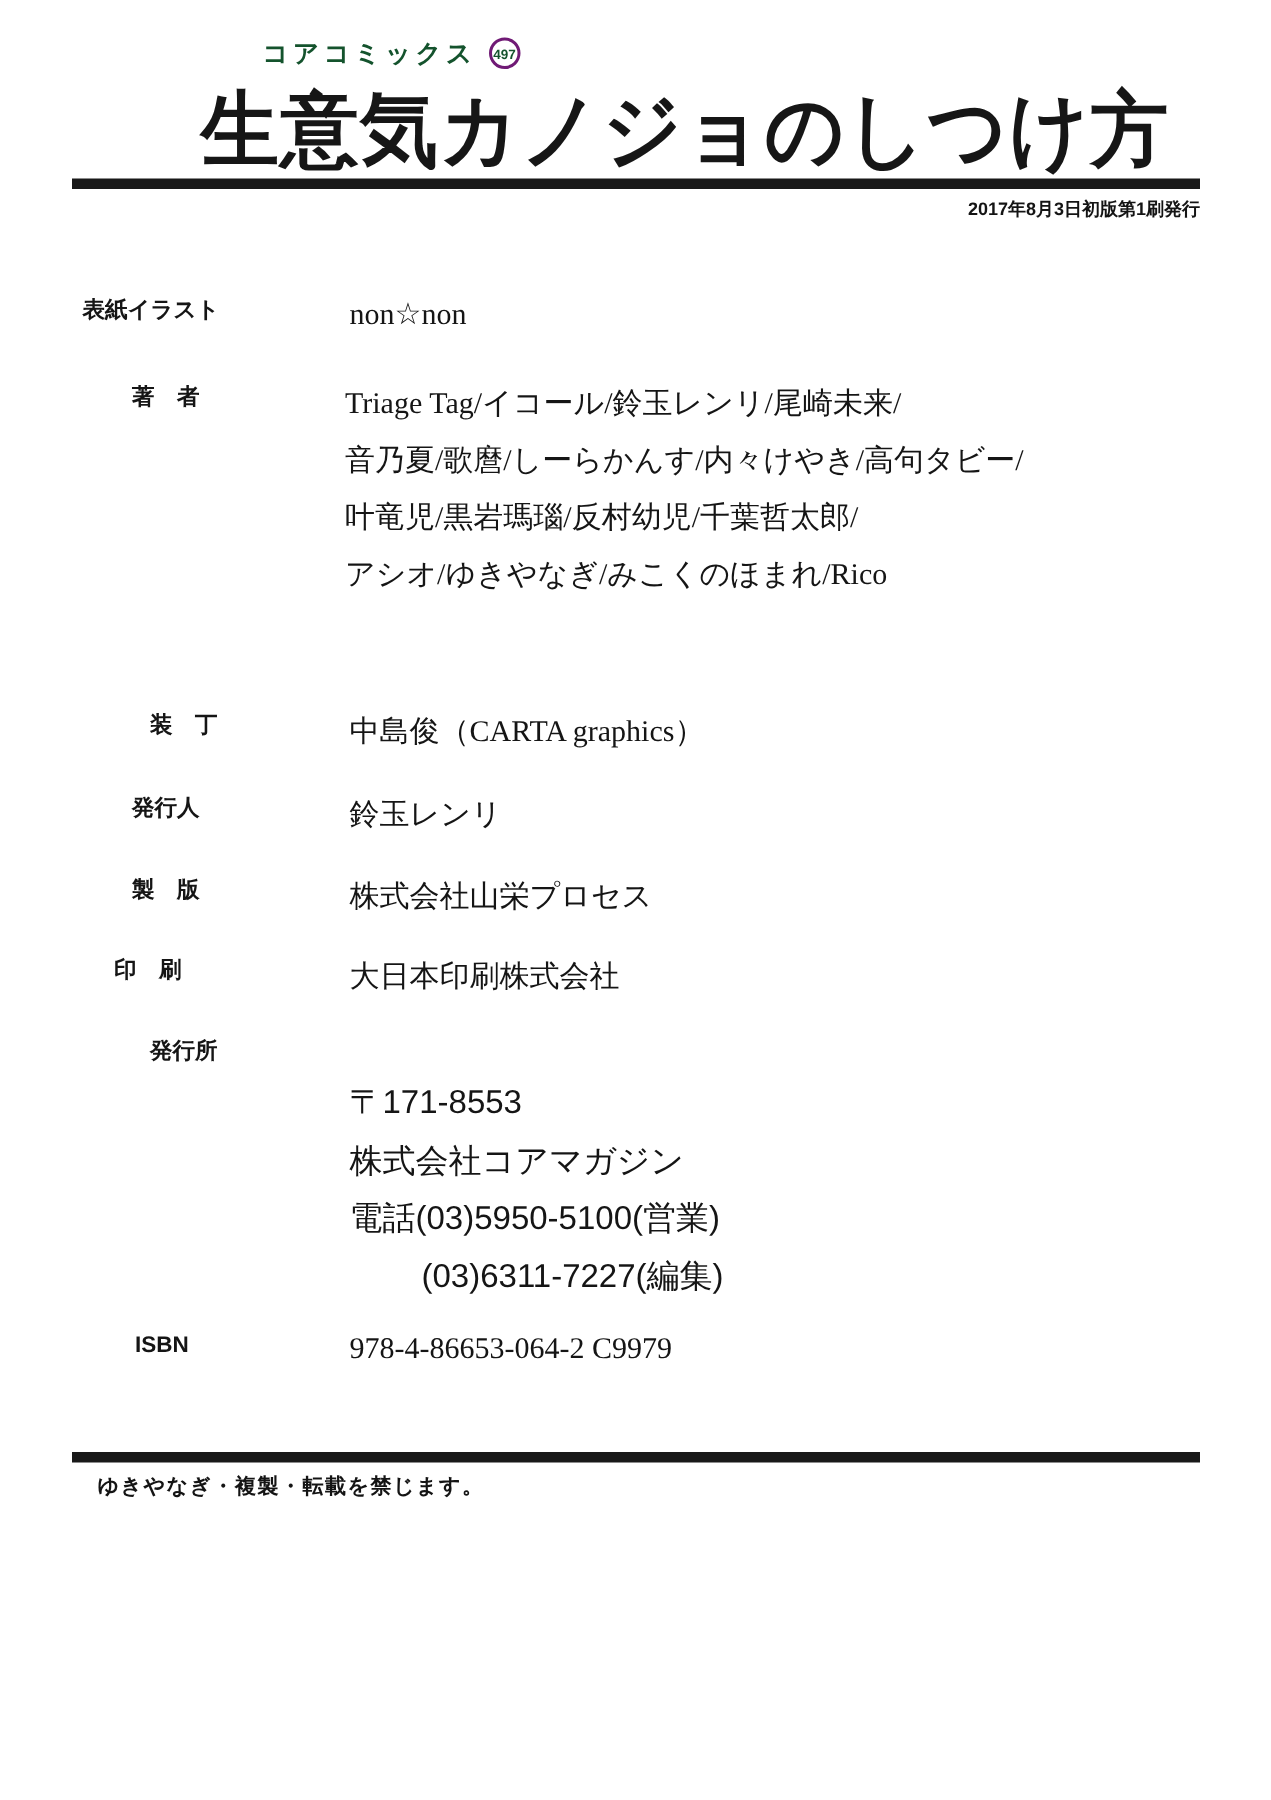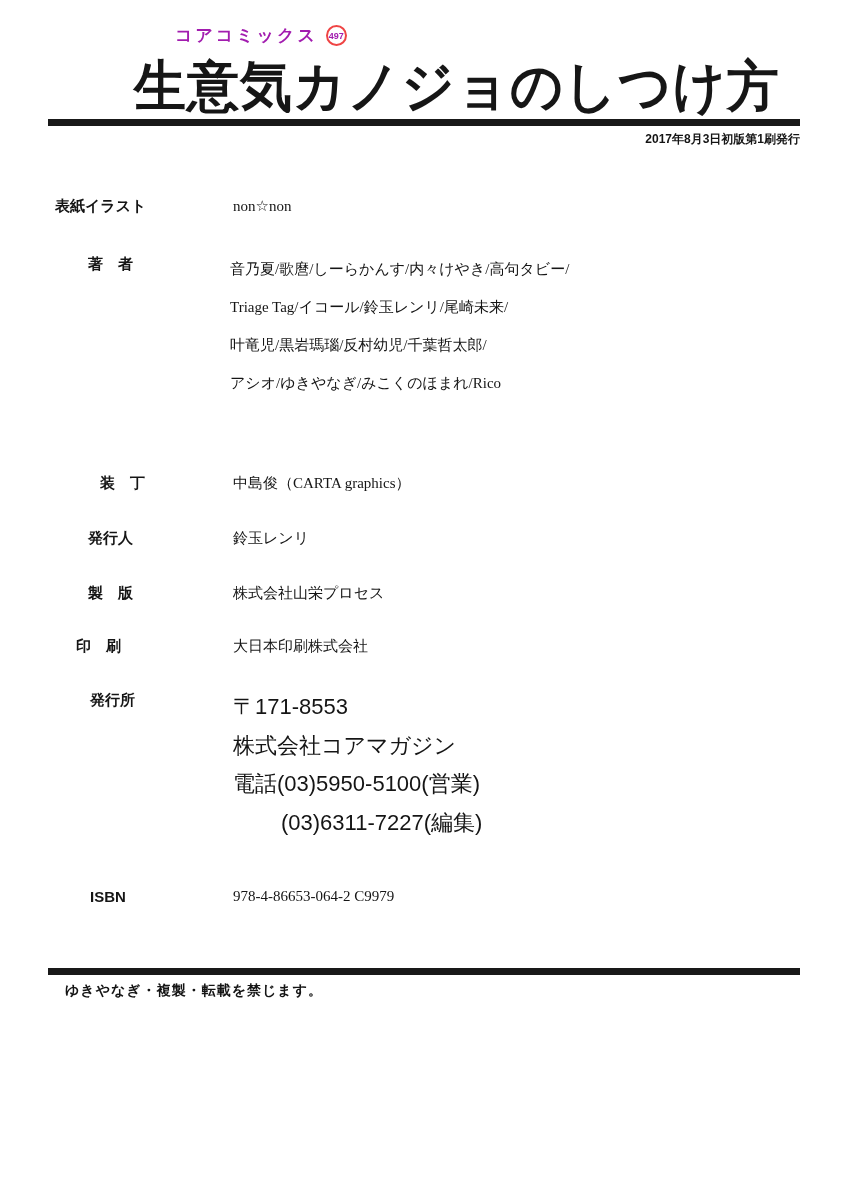--- a/index.html
+++ b/index.html
@@ -12,31 +12,31 @@
     font-family: "Liberation Sans", sans-serif;
     overflow: hidden;
   }
   .abs { position: absolute; }
 
   .series-line {
     left: 175px; top: 24px;
     font-size: 17px;
     font-weight: 700;
     letter-spacing: 3px;
-    color: #a21caf;
+    color: #14532d;
     display: flex;
     align-items: center;
     gap: 8px;
   }
   .series-badge {
     display: inline-flex;
     align-items: center;
     justify-content: center;
     width: 21px; height: 21px;
-    border: 2px solid #ef4444;
+    border: 2px solid #701a75;
     border-radius: 50%;
     font-size: 9px;
     font-weight: 700;
     letter-spacing: 0;
     box-sizing: border-box;
   }
   .book-title {
     left: 134px; top: 50px;
     font-size: 52px;
     font-weight: 800;
@@ -64,31 +64,31 @@
   }
 
   .label {
     font-size: 15px;
     font-weight: 600;
     color: #151515;
     white-space: nowrap;
   }
   .value-serif {
     font-family: "Liberation Serif", serif;
-    font-size: 15px;
+    font-size: 20px;
     color: #151515;
     white-space: nowrap;
   }
   .value-sans {
     font-size: 22px;
     color: #151515;
     white-space: nowrap;
   }
   .multiline { line-height: 38px; }
-  .publisher-lines { line-height: 38.5px; }
+  .publisher-lines { line-height: 38.5px; margin-top: 28px; }
   .publisher-lines .indent { padding-left: 48px; }
 
   .notice {
     left: 65px; top: 982px;
     font-size: 14px;
     font-weight: 700;
     color: #141414;
     letter-spacing: 1px;
   }
 </style>
@@ -106,39 +106,39 @@
 
   <div class="abs rule rule-top"></div>
 
   <div class="abs edition-date">2017年8月3日初版第1刷発行</div>
 
   <div class="abs label" style="left:55px; top:197px;">表紙イラスト</div>
   <div class="abs value-serif" style="left:233px; top:197px;">non☆non</div>
 
   <div class="abs label" style="left:88px; top:255px;">著　者</div>
   <div class="abs value-serif multiline" style="left:230px; top:250px;">
+    <div>Triage Tag/イコール/鈴玉レンリ/尾崎未来/</div>
     <div>音乃夏/歌麿/しーらかんす/内々けやき/高句タビー/</div>
-    <div>Triage Tag/イコール/鈴玉レンリ/尾崎未来/</div>
     <div>叶竜児/黒岩瑪瑙/反村幼児/千葉哲太郎/</div>
     <div>アシオ/ゆきやなぎ/みこくのほまれ/Rico</div>
   </div>
 
   <div class="abs label" style="left:100px; top:474px;">装　丁</div>
   <div class="abs value-serif" style="left:233px; top:474px;">中島俊（CARTA graphics）</div>
 
   <div class="abs label" style="left:88px; top:529px;">発行人</div>
   <div class="abs value-serif" style="left:233px; top:529px;">鈴玉レンリ</div>
 
   <div class="abs label" style="left:88px; top:584px;">製　版</div>
   <div class="abs value-serif" style="left:233px; top:584px;">株式会社山栄プロセス</div>
 
   <div class="abs label" style="left:76px; top:637px;">印　刷</div>
   <div class="abs value-serif" style="left:233px; top:637px;">大日本印刷株式会社</div>
 
-  <div class="abs label" style="left:90px; top:691px;text-align:right;">発行所</div>
+  <div class="abs label" style="left:100px; top:691px;text-align:right;">発行所</div>
   <div class="abs value-sans publisher-lines" style="left:233px; top:688px;">
     <div>〒171-8553</div>
     <div>株式会社コアマガジン</div>
     <div>電話(03)5950-5100(営業)</div>
     <div class="indent">(03)6311-7227(編集)</div>
   </div>
 
   <div class="abs label" style="left:90px; top:888px;">ISBN</div>
   <div class="abs value-serif" style="left:233px; top:888px;">978-4-86653-064-2 C9979</div>
 

